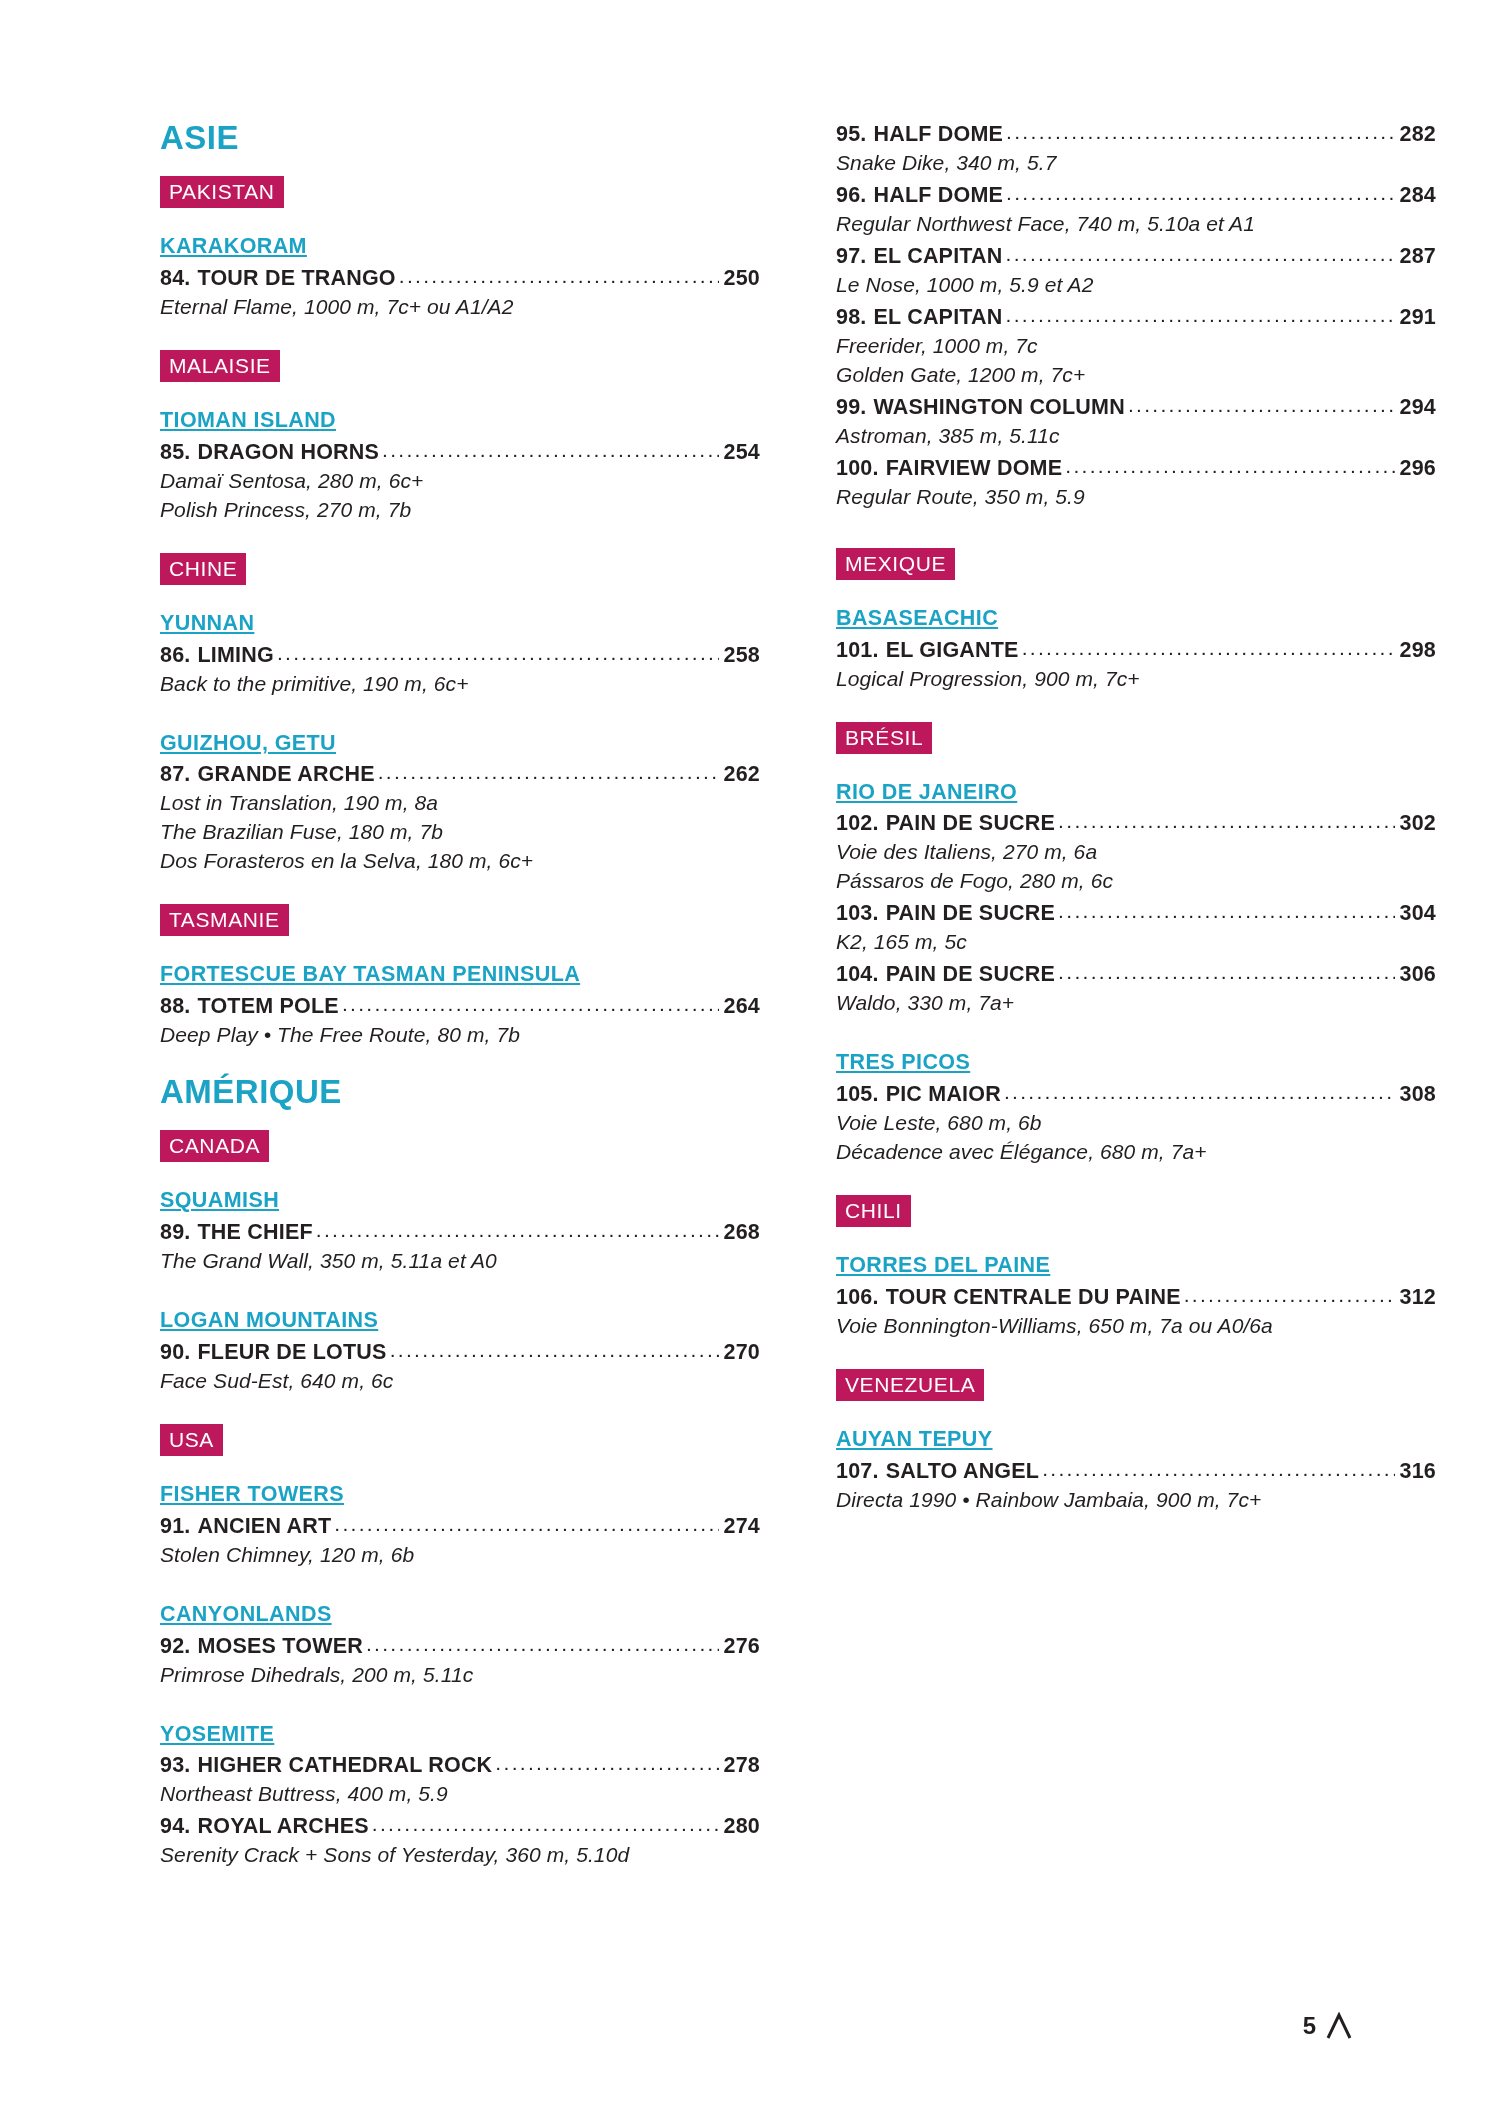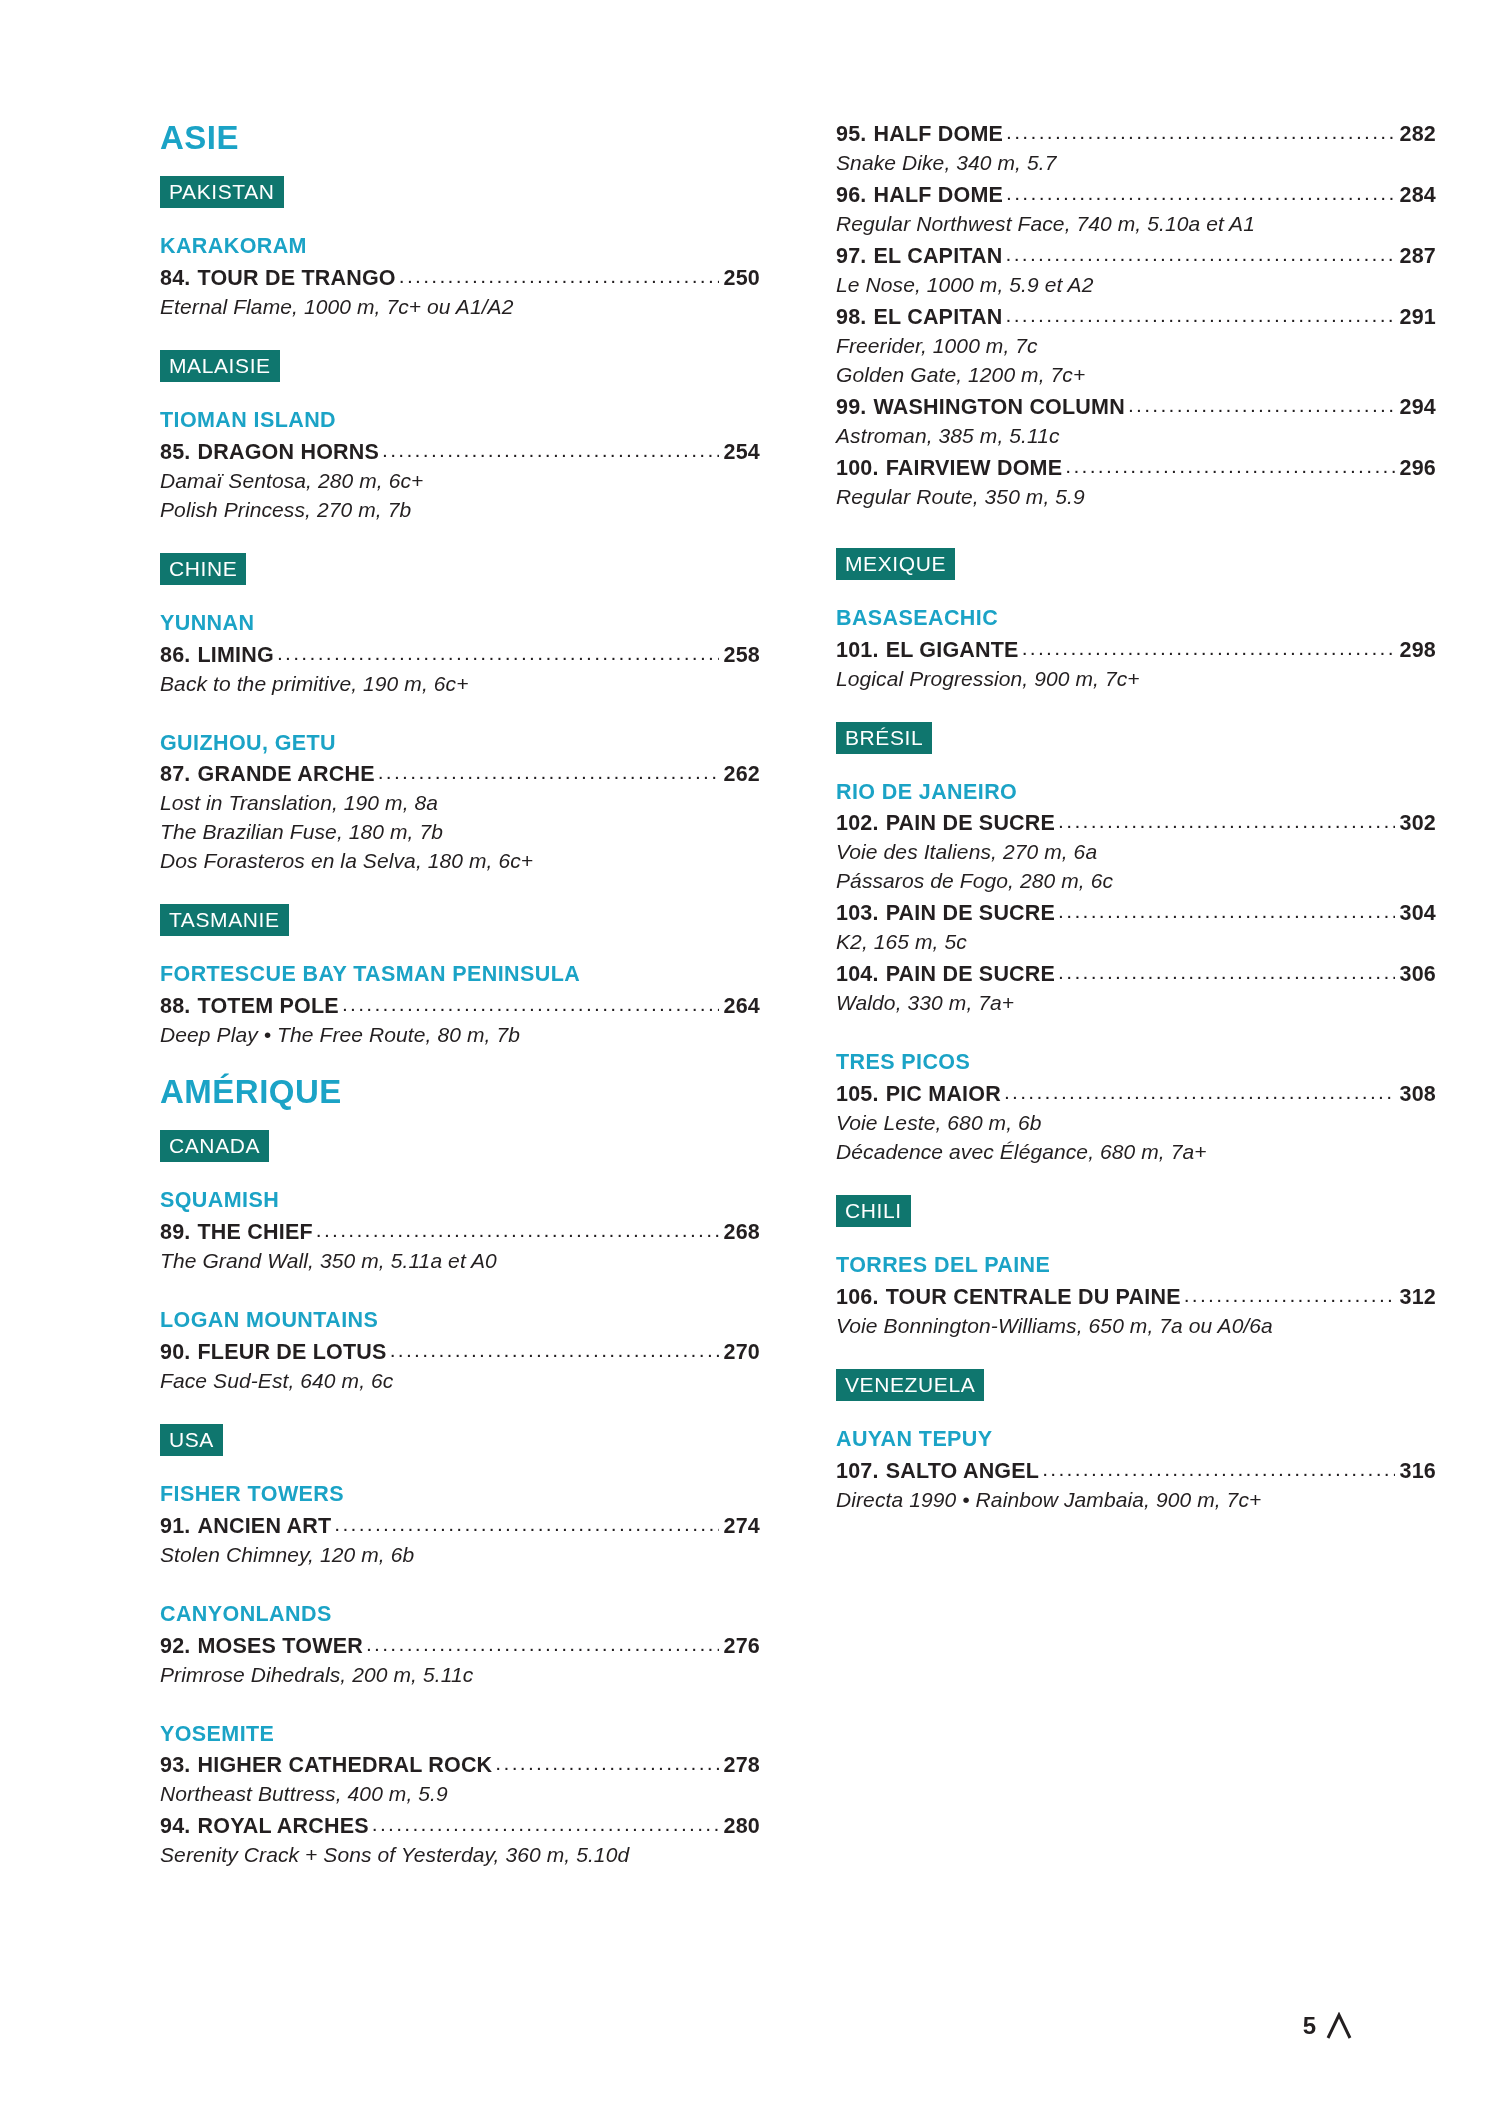--- a/index.html
+++ b/index.html
@@ -35,37 +35,38 @@
     color: #1ba3c6;
     font-size: 33px;
     font-weight: bold;
     letter-spacing: 0.5px;
     margin: 0 0 14px 0;
     line-height: 1.1;
   }
   
   .country {
     display: inline-block;
-    background: #0f766e;
+    background: #be185d;
     color: #ffffff;
     font-size: 21px;
     letter-spacing: 0.6px;
     padding: 5px 9px 6px 9px;
     margin: 16px 0 14px 0;
     line-height: 1;
   }
   .country.first { margin-top: 6px; }
   
   .region {
     color: #1ba3c6;
     font-size: 21.5px;
     font-weight: bold;
     letter-spacing: 0.4px;
     margin: 32px 0 4px 0;
     line-height: 1.2;
+    text-decoration: underline;
   }
   .region.tight { margin-top: 12px; }
   
   .entry {
     display: flex;
     align-items: baseline;
     width: 100%;
     font-size: 21.5px;
     font-weight: bold;
     color: #231f20;

